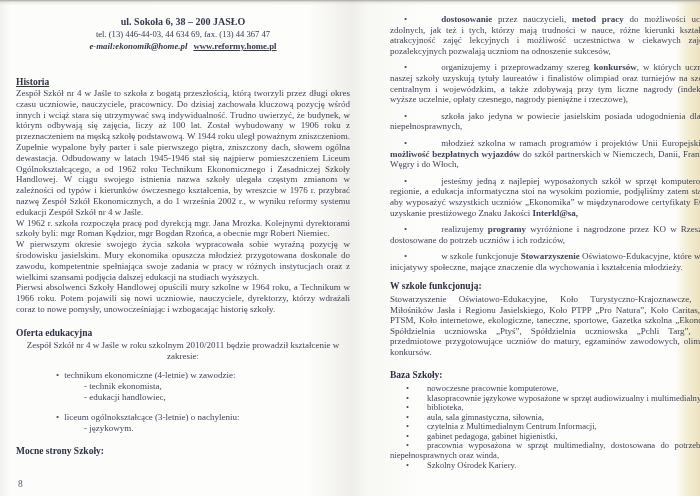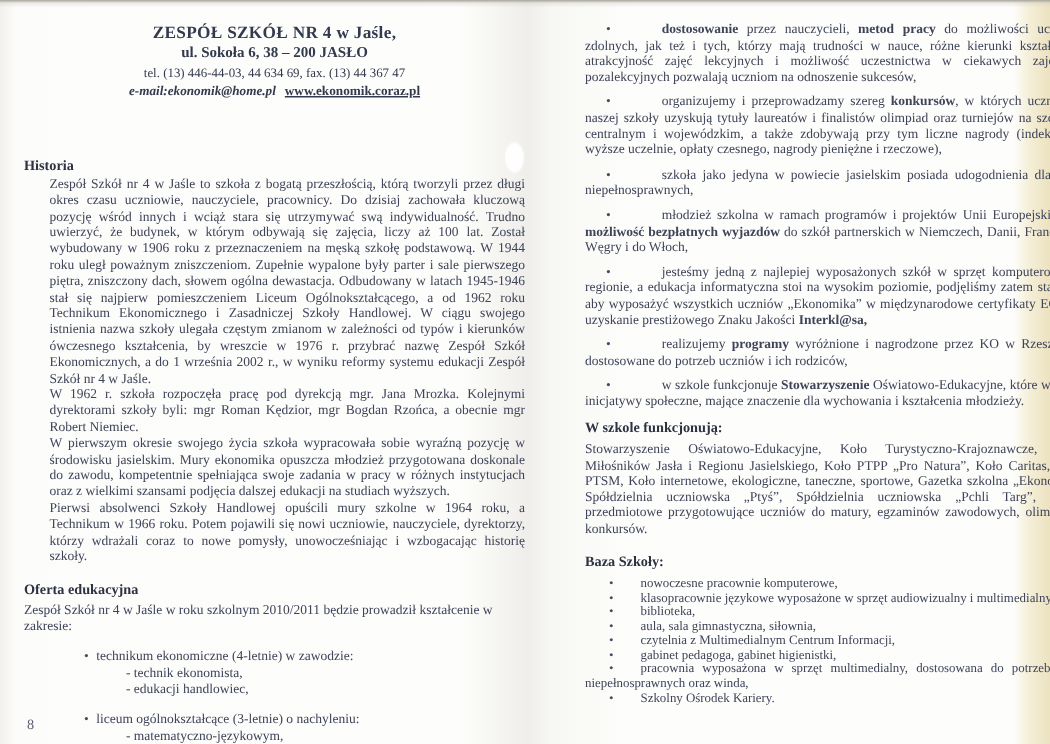--- a/index.html
+++ b/index.html
@@ -21,25 +21,25 @@
   
   .hdr{text-align:center;margin-top:15px;color:#343a4e;}
   .hdr-name{font-size:11.5px;font-weight:bold;line-height:14px;letter-spacing:.2px;}
   .hdr-addr{font-size:10px;font-weight:bold;line-height:14px;}
   .hdr-tel{font-size:8.6px;line-height:11px;}
   .hdr-mail{font-size:8.8px;font-weight:bold;line-height:13px;}
   .hdr-mail .em{font-style:italic;}
   .hdr-mail .www{text-decoration:underline;margin-left:6px;}
 
   h3{font-size:9.5px;line-height:11px;margin:0;color:#2d3142;font-weight:bold;}
-  .body{font-size:9px;line-height:10.8px;margin:0;}
-  .j{text-align:justify;margin-left:17px;}
+  .body{font-size:9px;line-height:10.8px;margin:0;text-align:center;}
+  .j{text-align:justify;}
   .bold{font-weight:bold;}
 
-  .sec-historia{margin-top:39px;}
+  .sec-historia{margin-top:24px;text-decoration:underline;}
   .sec-oferta{margin-top:13px;}
   .sec-mocne{margin-top:12px;}
 
   .intro{margin-top:1px;}
   .olist{margin-top:9px;}
   .oitem{font-size:9px;line-height:11px;padding-left:40px;}
   .oitem .ob{margin-right:5px;}
   .osub{font-size:9px;line-height:11px;padding-left:68px;}
   .ogap{height:9px;}
   .gap34{display:inline-block;width:34px;}
@@ -59,43 +59,41 @@
   .pgnum.pr{right:6px;bottom:14px;}
   .bm{color:#454a5e;}
 </style>
 </head>
 <body>
 
 <div class="scan">
 
   <div class="page left">
     <div class="hdr">
-      <div class="hdr-name">ZESPÓŁ SZKÓŁ NR 4 w Jaśle,</div>
       <div class="hdr-addr">ul. Sokoła 6, 38 – 200 JASŁO</div>
       <div class="hdr-tel">tel. (13) 446-44-03, 44 634 69, fax. (13) 44 367 47</div>
       <div class="hdr-mail">
-        <span class="em">e-mail:ekonomik@home.pl</span><span class="www">www.ekonomik.coraz.pl</span>
+        <span class="em">e-mail:ekonomik@home.pl</span><span class="www">www.reformy.home.pl</span>
       </div>
     </div>
 
     <h3 class="sec-historia">Historia</h3>
     <p class="body j">Zespół Szkół nr 4 w Jaśle to szkoła z bogatą przeszłością, którą tworzyli przez długi okres czasu uczniowie, nauczyciele, pracownicy. Do dzisiaj zachowała kluczową pozycję wśród innych i wciąż stara się utrzymywać swą indywidualność. Trudno uwierzyć, że budynek, w którym odbywają się zajęcia, liczy aż 100 lat. Został wybudowany w 1906 roku z przeznaczeniem na męską szkołę podstawową. W 1944 roku uległ poważnym zniszczeniom. Zupełnie wypalone były parter i sale pierwszego piętra, zniszczony dach, słowem ogólna dewastacja. Odbudowany w latach 1945-1946 stał się najpierw pomieszczeniem Liceum Ogólnokształcącego, a od 1962 roku Technikum Ekonomicznego i Zasadniczej Szkoły Handlowej. W ciągu swojego istnienia nazwa szkoły ulegała częstym zmianom w zależności od typów i kierunków ówczesnego kształcenia, by wreszcie w 1976 r. przybrać nazwę Zespół Szkół Ekonomicznych, a do 1 września 2002 r., w wyniku reformy systemu edukacji Zespół Szkół nr 4 w Jaśle.</p>
     <p class="body j">W 1962 r. szkoła rozpoczęła pracę pod dyrekcją mgr. Jana Mrozka. Kolejnymi dyrektorami szkoły byli: mgr Roman Kędzior, mgr Bogdan Rzońca, a obecnie mgr Robert Niemiec.</p>
     <p class="body j">W pierwszym okresie swojego życia szkoła wypracowała sobie wyraźną pozycję w środowisku jasielskim. Mury ekonomika opuszcza młodzież przygotowana doskonale do zawodu, kompetentnie spełniająca swoje zadania w pracy w różnych instytucjach oraz z wielkimi szansami podjęcia dalszej edukacji na studiach wyższych.</p>
     <p class="body j">Pierwsi absolwenci Szkoły Handlowej opuścili mury szkolne w 1964 roku, a Technikum w 1966 roku. Potem pojawili się nowi uczniowie, nauczyciele, dyrektorzy, którzy wdrażali coraz to nowe pomysły, unowocześniając i wzbogacając historię szkoły.</p>
 
     <h3 class="sec-oferta">Oferta edukacyjna</h3>
     <p class="body intro">Zespół Szkół nr 4 w Jaśle w roku szkolnym 2010/2011 będzie prowadził kształcenie w zakresie:</p>
     <div class="olist">
       <div class="oitem"><span class="ob bm">•</span><span>technikum ekonomiczne (4-letnie) w zawodzie:</span></div>
       <div class="osub">- technik ekonomista,</div>
       <div class="osub">- edukacji handlowiec,</div>
       <div class="ogap"></div>
       <div class="oitem"><span class="ob bm">•</span><span>liceum ogólnokształcące (3-letnie) o nachyleniu:</span></div>
-      <div class="osub">- matematyczno-językowym,</div>
       <div class="osub">- językowym.</div>
     </div>
 
     <h3 class="sec-mocne">Mocne strony Szkoły:</h3>
 
     <div class="pgnum pl">8</div>
   </div>
 
   <div class="page right">
     <div class="rwrap">

